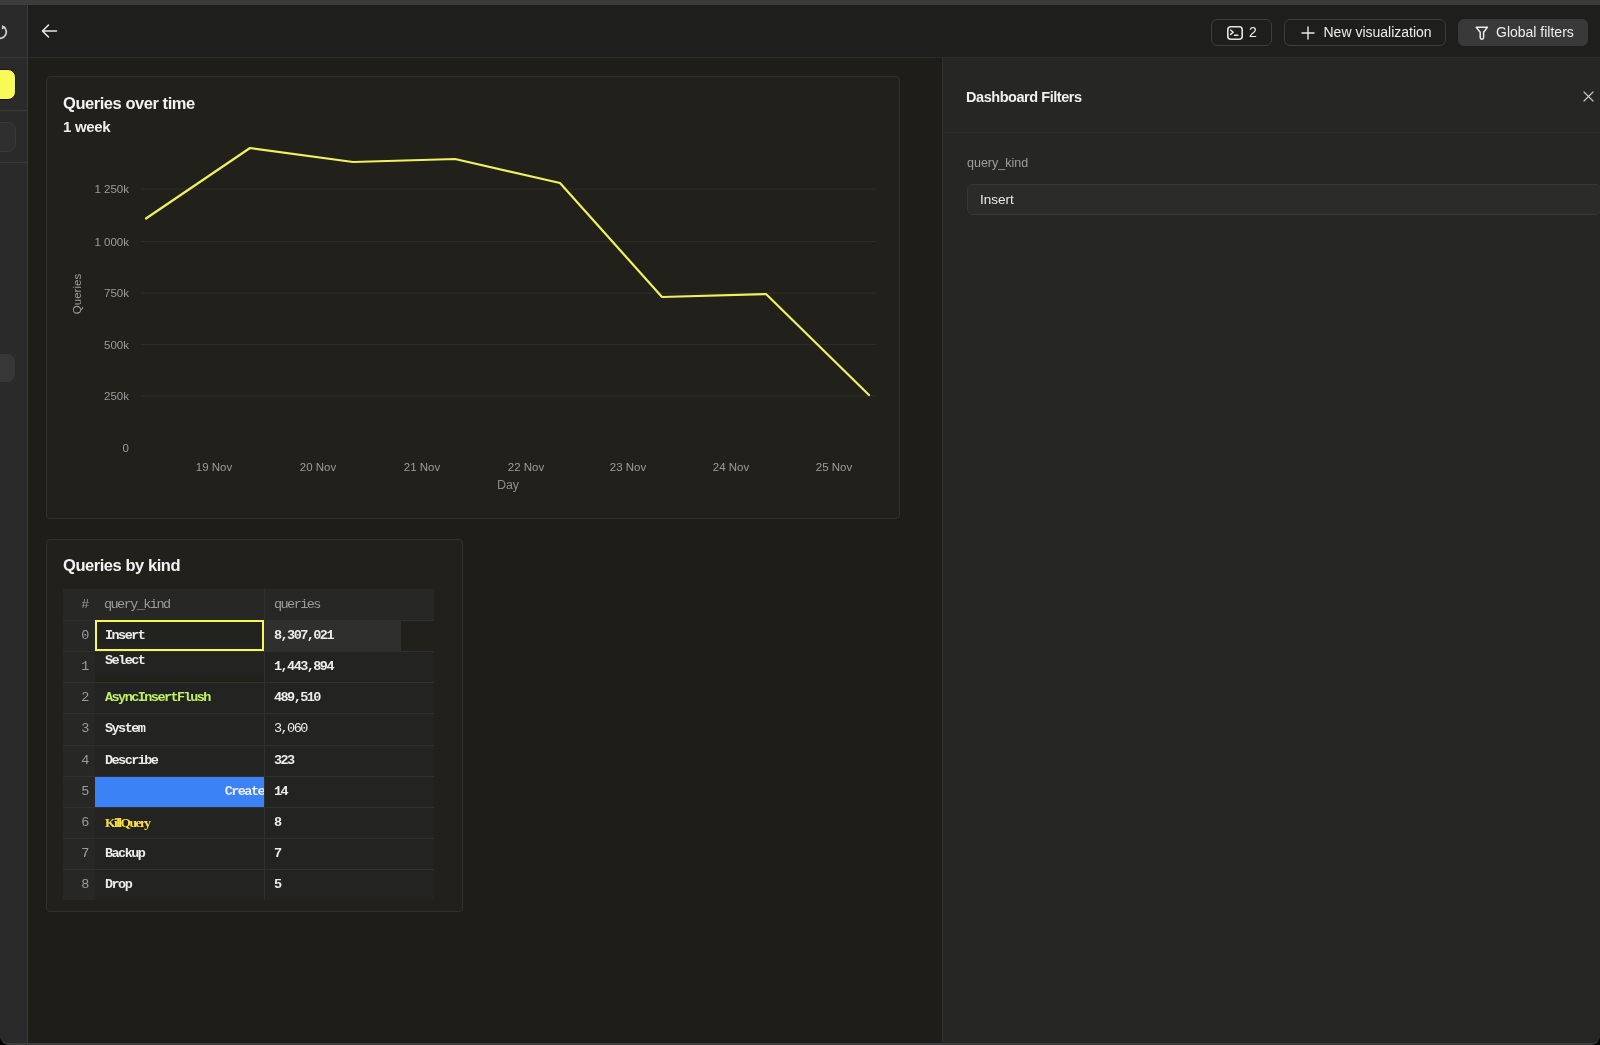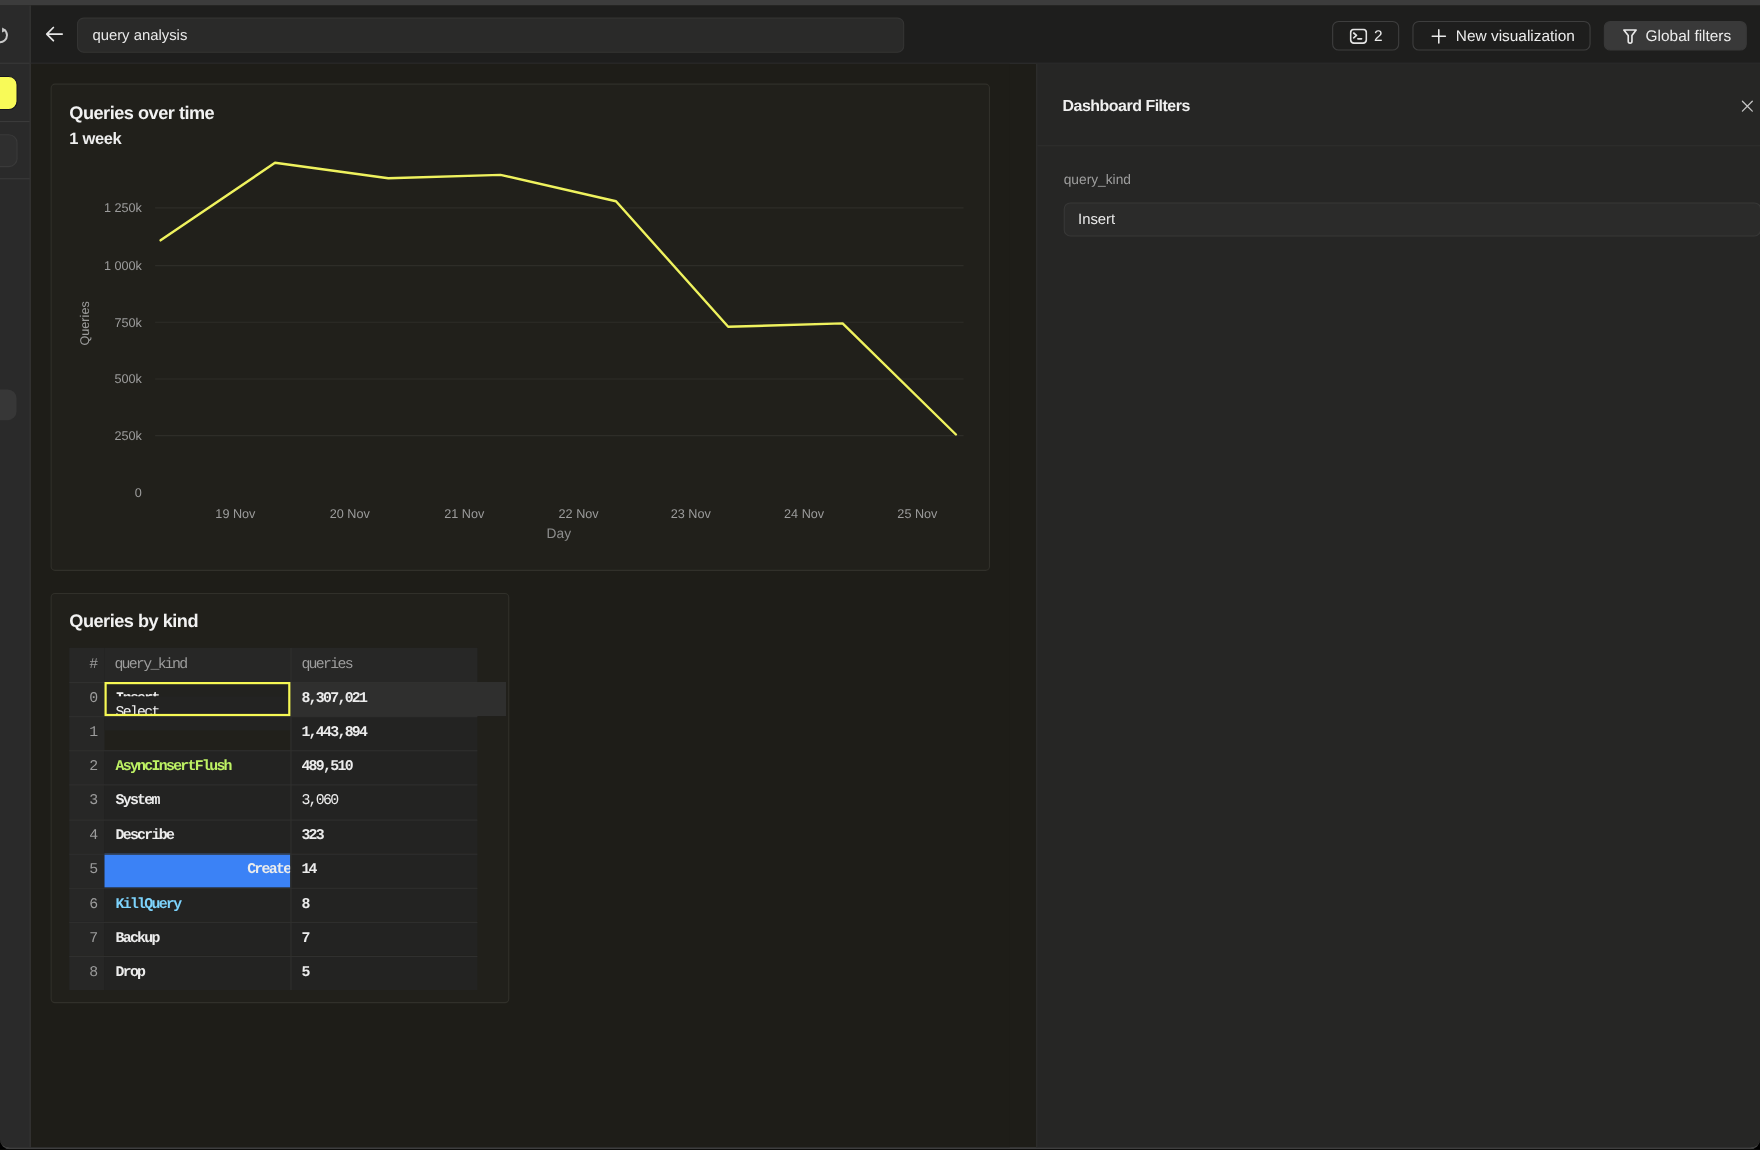--- a/index.html
+++ b/index.html
@@ -69,21 +69,20 @@
     <div id="sidivider1"></div>
     <div class="sideitem" style="left:-10px; top:117px; width:26px; height:30px; background:#2f2f2f; border:1px solid #3a3a3a;"></div>
     <div id="sidivider2"></div>
     <div class="sideitem" style="left:-10px; top:349px; width:25px; height:28px; background:#373737;"></div>
   </div>
 
   <div id="header" class="abs">
     <svg style="position:absolute; left:12px; top:18px;" width="18" height="16" viewBox="0 0 18 16">
       <path d="M 16.5 8 L 2.5 8 M 8.5 2 L 2.5 8 L 8.5 14" fill="none" stroke="#e6e6e6" stroke-width="1.6" stroke-linecap="round" stroke-linejoin="round"></path>
     </svg>
-    <div id="titleinput">query analysis</div>
     <div id="btn1" class="hbtn">
       <svg style="position:absolute; left:15px; top:6px;" width="16" height="14" viewBox="0 0 16 14">
         <rect x="0.8" y="0.8" width="14.4" height="12.4" rx="3" fill="none" stroke="#e3e3e3" stroke-width="1.6"></rect>
         <path d="M 3.6 4 L 6.2 6.2 L 3.6 8.4" fill="none" stroke="#e3e3e3" stroke-width="1.5" stroke-linecap="round" stroke-linejoin="round"></path>
         <path d="M 7.4 9.3 L 10.8 9.3" stroke="#e3e3e3" stroke-width="1.5" stroke-linecap="round"></path>
       </svg>
       <span style="left:37px;">2</span>
     </div>
     <div id="btn2" class="hbtn">
       <svg style="position:absolute; left:16px; top:6.5px;" width="14" height="14" viewBox="0 0 14 14">
@@ -134,38 +133,38 @@
       </svg>
     </div>
     <div id="tablecard" class="card">
       <div style="position:absolute; left:16px; top:16px; font-size:16.5px; font-weight:bold; letter-spacing:-0.45px; color:#f2f2f2;">Queries by kind</div>
       <div id="qtable" style="position:absolute; left:16px; top:49px; width:371px; height:311px;">
         <div class="mono" style="position:absolute;left:0;top:0;width:32px;height:31px;background:#272726;color:#9c9c9c;text-align:center;text-indent:11px;line-height:31px;">#</div>
         <div class="mono" style="position:absolute;left:32px;top:0;width:169px;height:31px;background:#272726;color:#9c9c9c;line-height:31px;padding-left:9px;">query_kind</div>
         <div class="mono" style="position:absolute;left:201px;top:0;width:170px;height:31px;background:#272726;color:#9c9c9c;line-height:31px;padding-left:10px;">queries</div>
         <div class="mono" style="position:absolute;left:0;top:31px;width:32px;height:31px;background:#272726;color:#9c9c9c;text-align:center;text-indent:11px;line-height:31px;">0</div>
         <div class="mono" style="position:absolute;left:32px;top:31px;width:169px;height:31px;background:#22221f;color:#ececec;font-weight:bold;line-height:31px;padding-left:10px;">Insert</div>
-        <div class="mono" style="position:absolute;left:201px;top:31px;width:196px;height:31px;background:#2f2f2e;color:#ececec;font-weight:bold;line-height:31px;padding-left:10px;">8,307,021</div>
+        <div class="mono" style="position:absolute;left:201px;top:31px;width:137px;height:31px;background:#2f2f2e;color:#ececec;font-weight:bold;line-height:31px;padding-left:10px;">8,307,021</div>
         <div class="mono" style="position:absolute;left:0;top:62px;width:32px;height:31px;background:#272726;color:#9c9c9c;text-align:center;text-indent:11px;line-height:31px;">1</div>
-        <div class="mono" style="position:absolute;left:32px;top:44px;width:169px;height:31px;background:#232322;color:#ececec;font-weight:normal;line-height:31px;padding-left:10px;">Select</div>
+        <div class="mono" style="position:absolute;left:32px;top:56px;width:169px;height:31px;background:#232322;color:#ececec;font-weight:bold;line-height:31px;padding-left:10px;">Select</div>
         <div class="mono" style="position:absolute;left:201px;top:62px;width:170px;height:31px;background:#232322;color:#ececec;font-weight:bold;line-height:31px;padding-left:10px;">1,443,894</div>
         <div class="mono" style="position:absolute;left:0;top:93px;width:32px;height:31px;background:#272726;color:#9c9c9c;text-align:center;text-indent:11px;line-height:31px;">2</div>
         <div class="mono" style="position:absolute;left:32px;top:93px;width:169px;height:31px;background:#232322;color:#bef264;font-weight:bold;line-height:31px;padding-left:10px;">AsyncInsertFlush</div>
         <div class="mono" style="position:absolute;left:201px;top:93px;width:170px;height:31px;background:#232322;color:#ececec;font-weight:bold;line-height:31px;padding-left:10px;">489,510</div>
         <div class="mono" style="position:absolute;left:0;top:124px;width:32px;height:32px;background:#272726;color:#9c9c9c;text-align:center;text-indent:11px;line-height:32px;">3</div>
         <div class="mono" style="position:absolute;left:32px;top:124px;width:169px;height:32px;background:#232322;color:#ececec;font-weight:bold;line-height:32px;padding-left:10px;">System</div>
         <div class="mono" style="position:absolute;left:201px;top:124px;width:170px;height:32px;background:#232322;color:#ececec;font-weight:normal;line-height:32px;padding-left:10px;">3,060</div>
         <div class="mono" style="position:absolute;left:0;top:156px;width:32px;height:31px;background:#272726;color:#9c9c9c;text-align:center;text-indent:11px;line-height:31px;">4</div>
         <div class="mono" style="position:absolute;left:32px;top:156px;width:169px;height:31px;background:#232322;color:#ececec;font-weight:bold;line-height:31px;padding-left:10px;">Describe</div>
         <div class="mono" style="position:absolute;left:201px;top:156px;width:170px;height:31px;background:#232322;color:#ececec;font-weight:bold;line-height:31px;padding-left:10px;">323</div>
         <div class="mono" style="position:absolute;left:0;top:187px;width:32px;height:31px;background:#272726;color:#9c9c9c;text-align:center;text-indent:11px;line-height:31px;">5</div>
         <div class="mono" style="position:absolute;left:32px;top:187px;width:169px;height:31px;background:#3b82f6;color:#ececec;font-weight:bold;line-height:31px;padding-left:10px;text-align:right;">Create</div>
         <div class="mono" style="position:absolute;left:201px;top:187px;width:170px;height:31px;background:#232322;color:#ececec;font-weight:bold;line-height:31px;padding-left:10px;">14</div>
         <div class="mono" style="position:absolute;left:0;top:218px;width:32px;height:31px;background:#272726;color:#9c9c9c;text-align:center;text-indent:11px;line-height:31px;">6</div>
-        <div class="mono" style="position:absolute;left:32px;top:218px;width:169px;height:31px;background:#232322;color:#7dd3fc;font-weight:bold;line-height:31px;padding-left:10px;">KillQuery</div>
+        <div class="mono" style="position:absolute;left:32px;top:218px;width:169px;height:31px;background:#232322;color:#fde047;font-weight:bold;line-height:31px;padding-left:10px;font-family:Liberation Serif, serif;">KillQuery</div>
         <div class="mono" style="position:absolute;left:201px;top:218px;width:170px;height:31px;background:#232322;color:#ececec;font-weight:bold;line-height:31px;padding-left:10px;">8</div>
         <div class="mono" style="position:absolute;left:0;top:249px;width:32px;height:31px;background:#272726;color:#9c9c9c;text-align:center;text-indent:11px;line-height:31px;">7</div>
         <div class="mono" style="position:absolute;left:32px;top:249px;width:169px;height:31px;background:#232322;color:#ececec;font-weight:bold;line-height:31px;padding-left:10px;">Backup</div>
         <div class="mono" style="position:absolute;left:201px;top:249px;width:170px;height:31px;background:#232322;color:#ececec;font-weight:bold;line-height:31px;padding-left:10px;">7</div>
         <div class="mono" style="position:absolute;left:0;top:280px;width:32px;height:31px;background:#272726;color:#9c9c9c;text-align:center;text-indent:11px;line-height:31px;">8</div>
         <div class="mono" style="position:absolute;left:32px;top:280px;width:169px;height:31px;background:#232322;color:#ececec;font-weight:bold;line-height:31px;padding-left:10px;">Drop</div>
         <div class="mono" style="position:absolute;left:201px;top:280px;width:170px;height:31px;background:#232322;color:#ececec;font-weight:bold;line-height:31px;padding-left:10px;">5</div>
         <div style="position:absolute;left:0;top:31px;width:371px;height:1px;background:#30302f;"></div>
         <div style="position:absolute;left:0;top:62px;width:371px;height:1px;background:#30302f;"></div>
         <div style="position:absolute;left:0;top:93px;width:371px;height:1px;background:#30302f;"></div>

